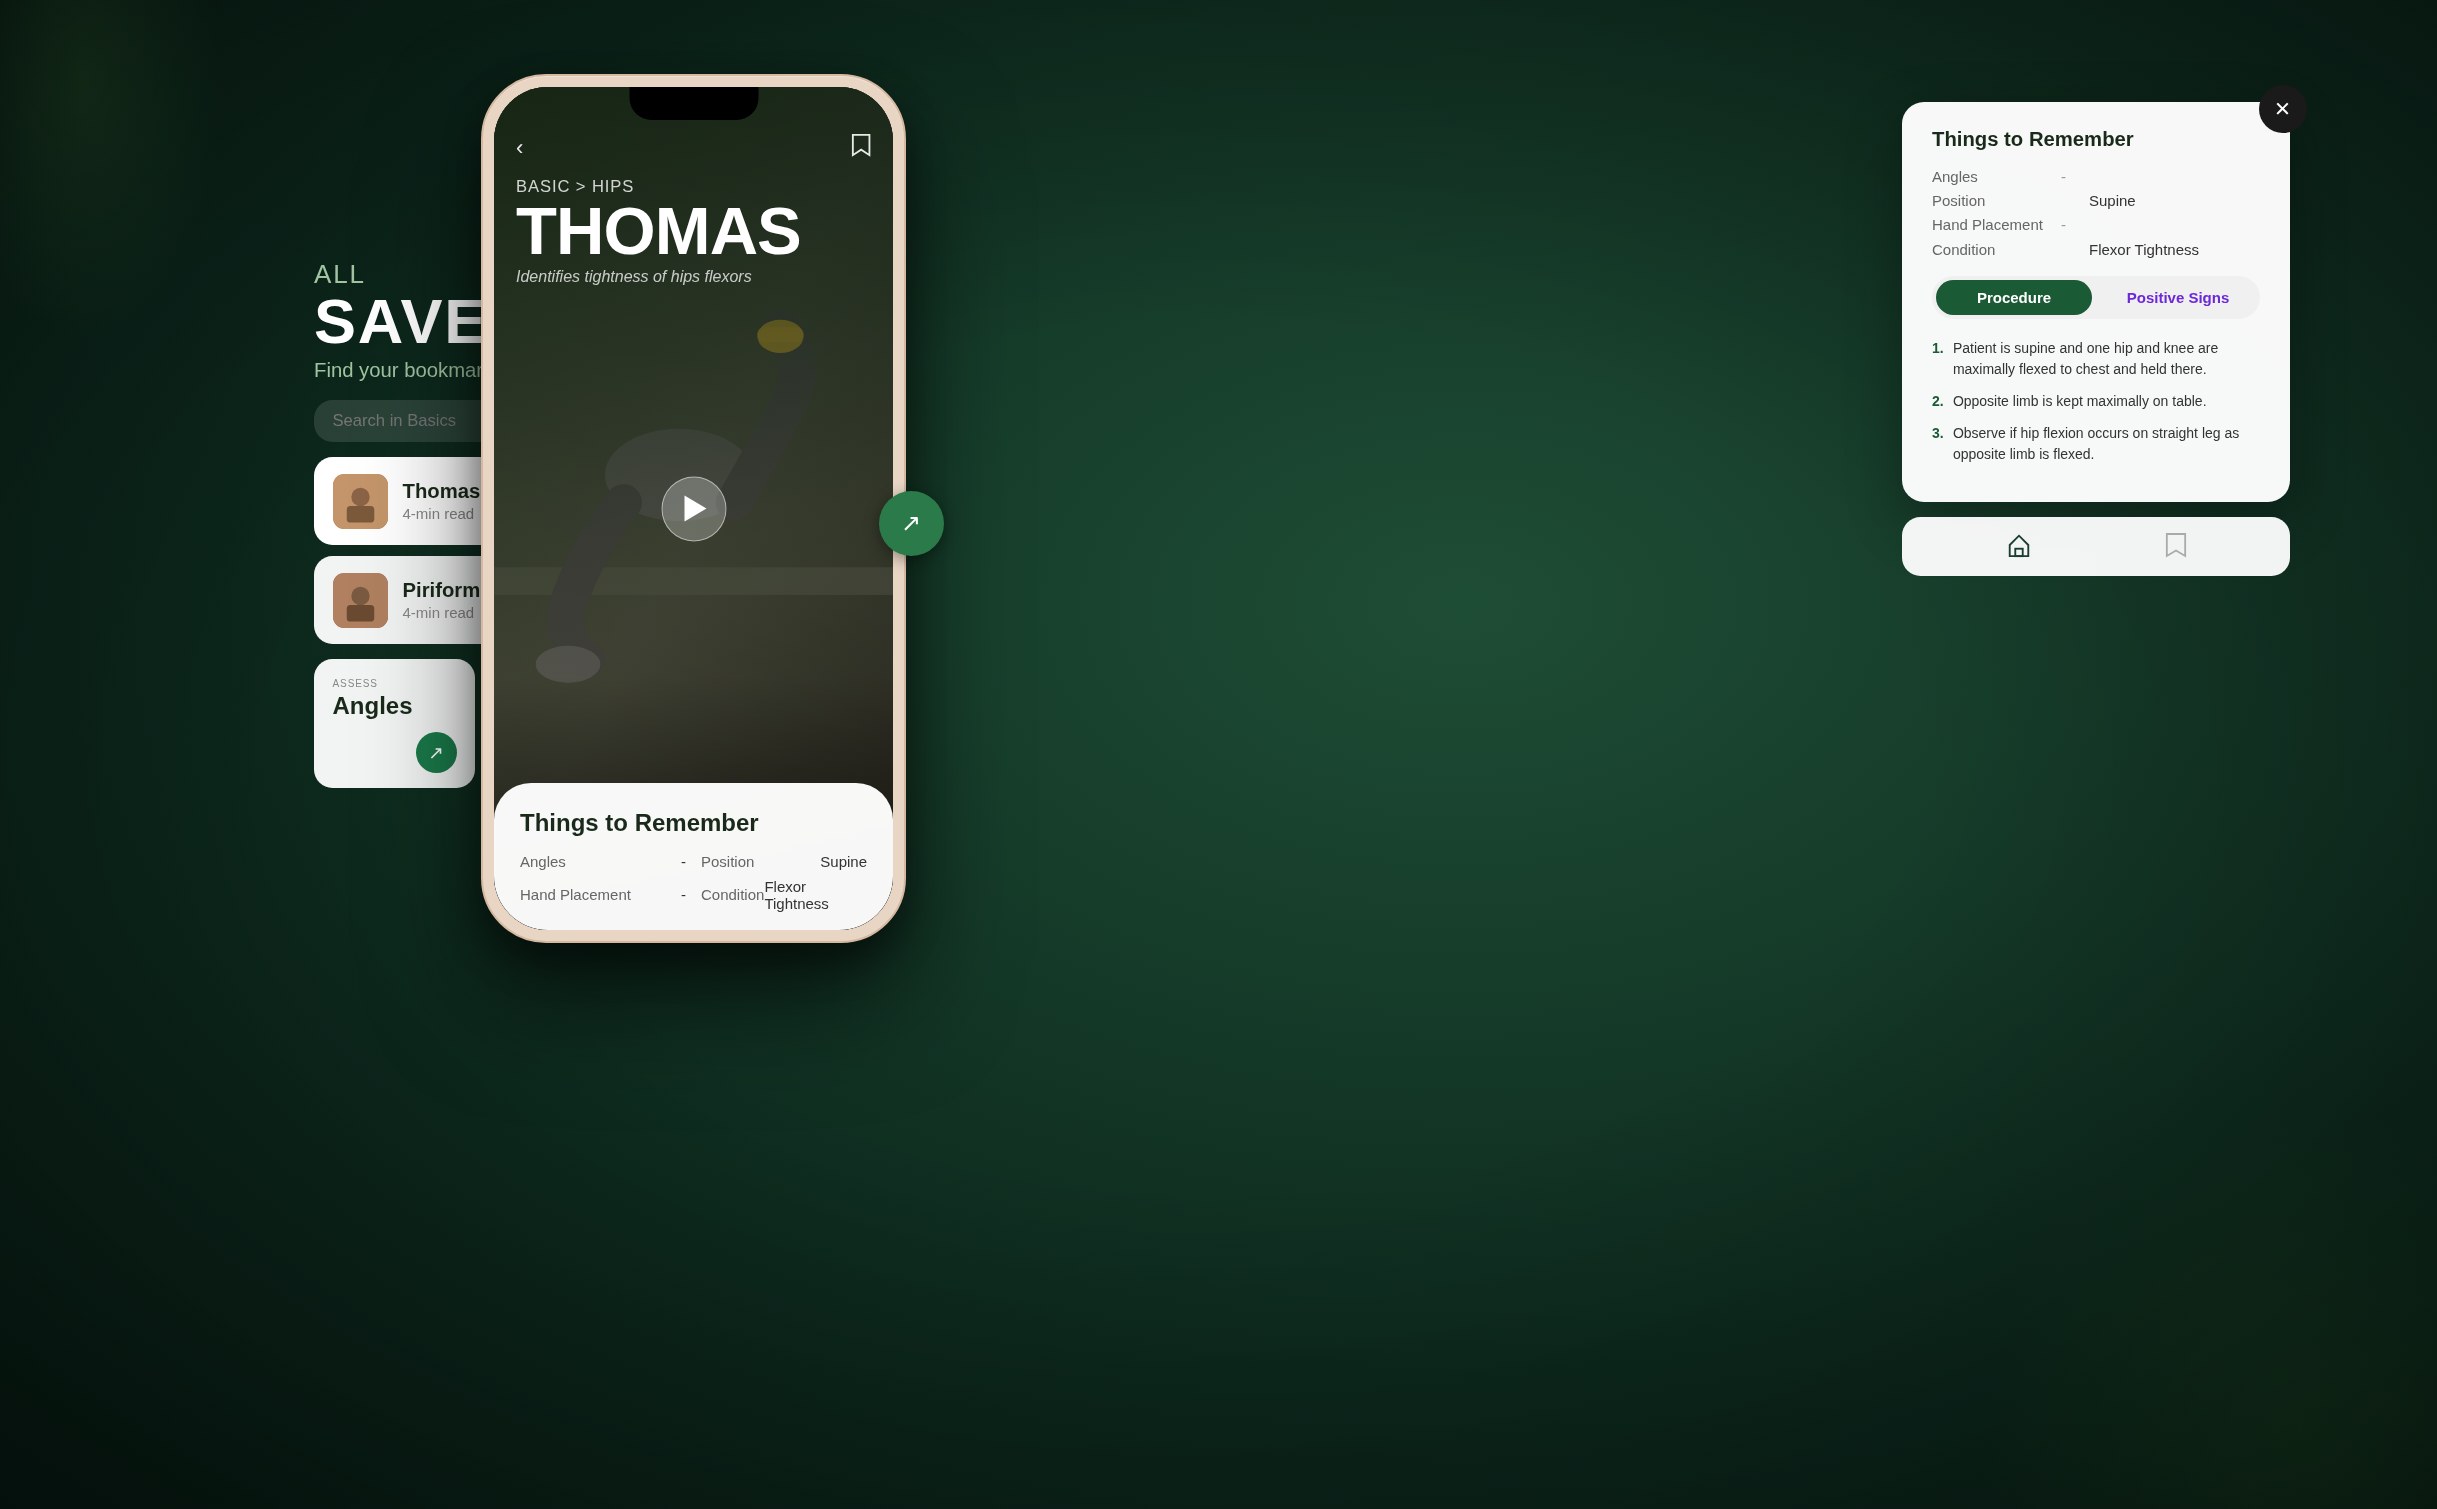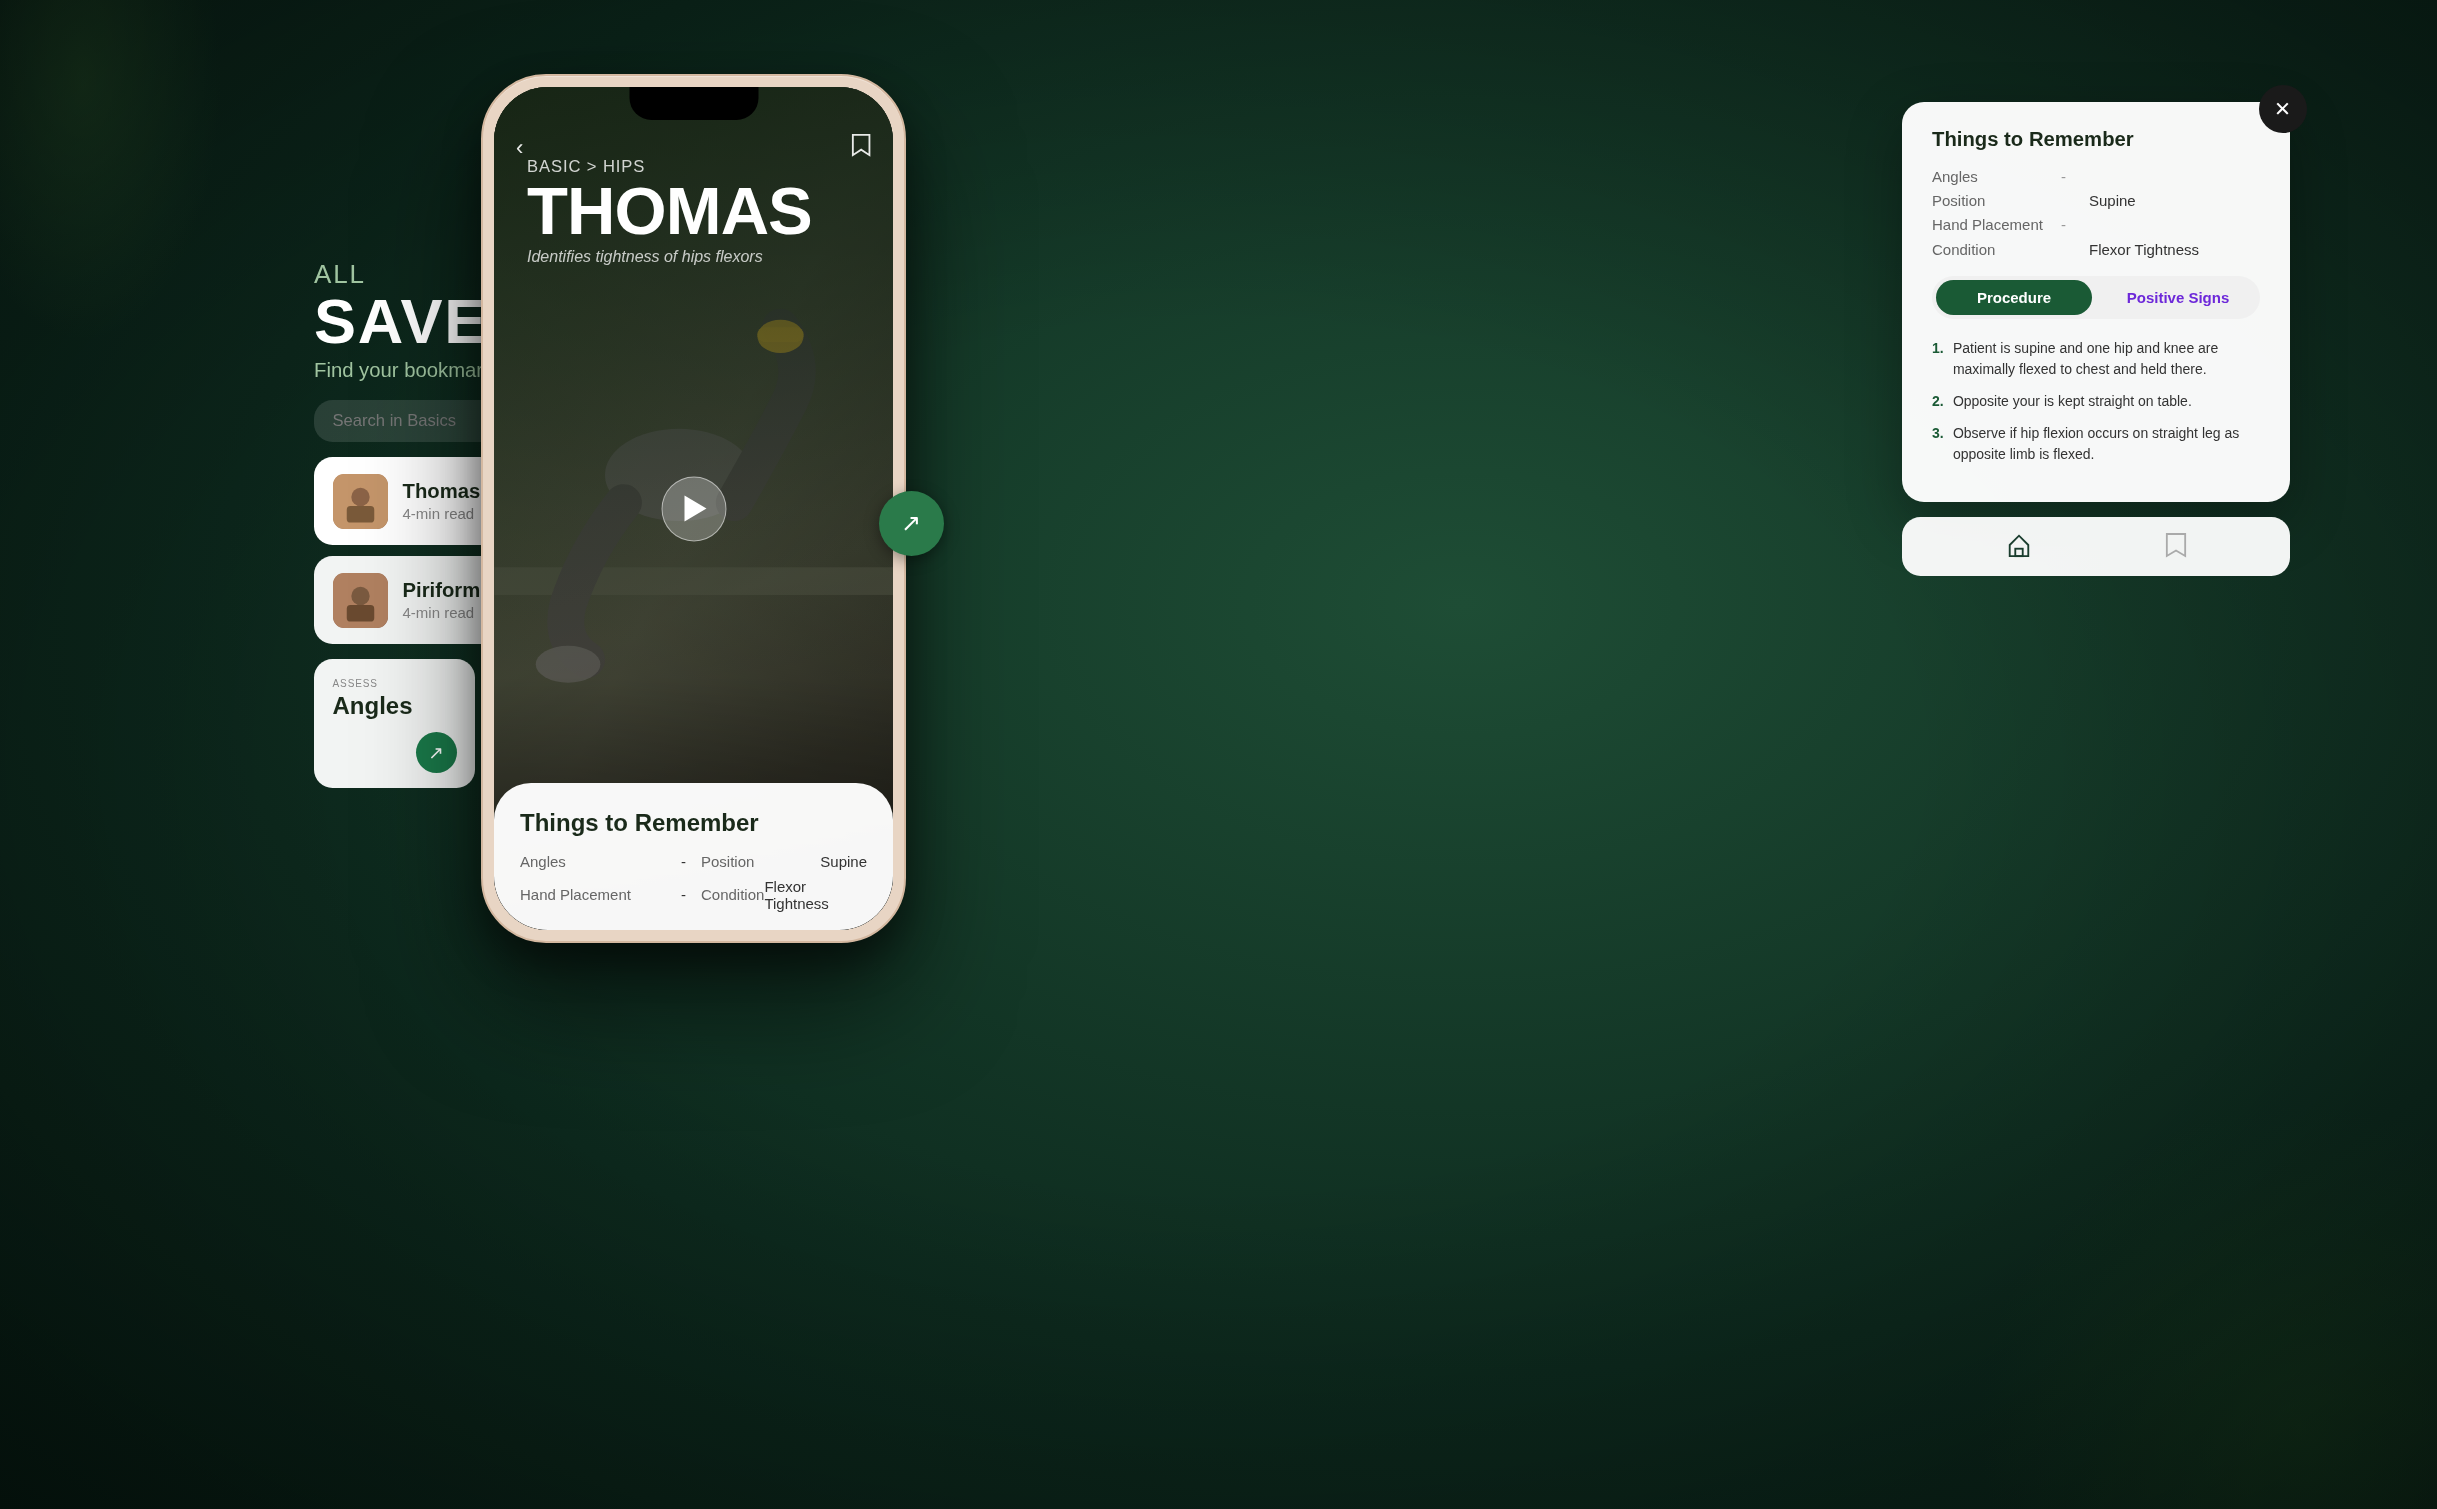--- a/index.html
+++ b/index.html
@@ -294,24 +294,23 @@
 
     .phone-bookmark-btn {
       color: white;
       font-size: 20.3px;
       opacity: 0.9;
       cursor: pointer;
     }
 
     .phone-title-area {
       position: absolute;
-      top: 70px;
+      top: 90px;
       left: 22px;
       z-index: 10;
-      margin-left: 11px;
     }
 
     .phone-breadcrumb {
       color: rgba(255,255,255,0.8);
       font-size: 16.6px;
       font-weight: 500;
       letter-spacing: 0.9px;
       text-transform: uppercase;
     }
 
@@ -773,21 +772,21 @@
     <button class="tab-btn inactive">Positive Signs</button>
   </div>
 
   <ol class="steps-list">
     <li>
       <span class="step-number">1.</span>
       <span>Patient is supine and one hip and knee are maximally flexed to chest and held there.</span>
     </li>
     <li>
       <span class="step-number">2.</span>
-      <span>Opposite your is kept straight on table.</span>
+      <span>Opposite limb is kept maximally on table.</span>
     </li>
     <li>
       <span class="step-number">3.</span>
       <span>Observe if hip flexion occurs on straight leg as opposite limb is flexed.</span>
     </li>
   </ol>
 
   <div class="right-panel-bottom-nav">
     <div>
       <svg width="26" height="26" viewBox="0 0 28 28">

